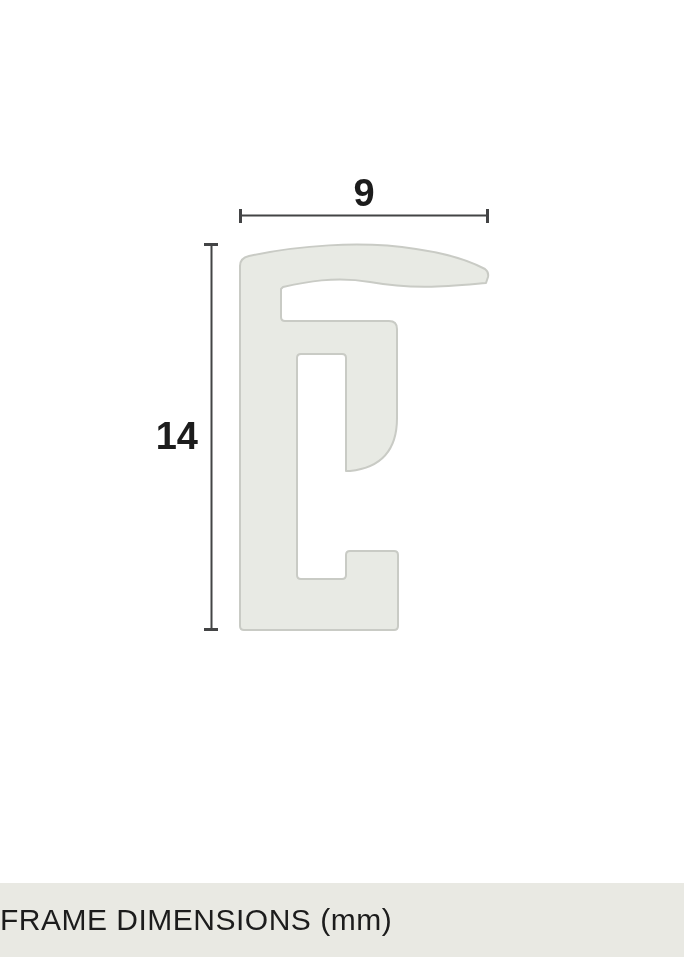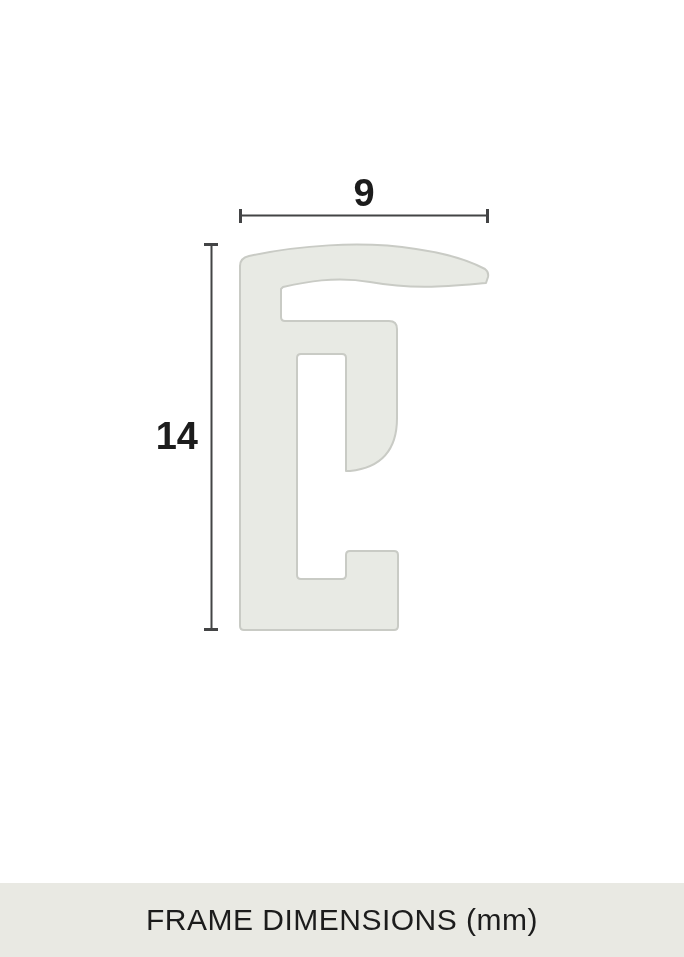--- a/index.html
+++ b/index.html
@@ -32,21 +32,20 @@
   }
   .caption-bar {
     position: absolute;
     left: 0;
     top: 883px;
     width: 684px;
     height: 74px;
     background: #e9e9e3;
     display: flex;
     align-items: center;
-    justify-content: center;
   }
   .caption-text {
     color: #1c1c1c;
     font-size: 30px;
     font-weight: 500;
     letter-spacing: 0.5px;
     white-space: nowrap;
   }
 </style>
 </head>

